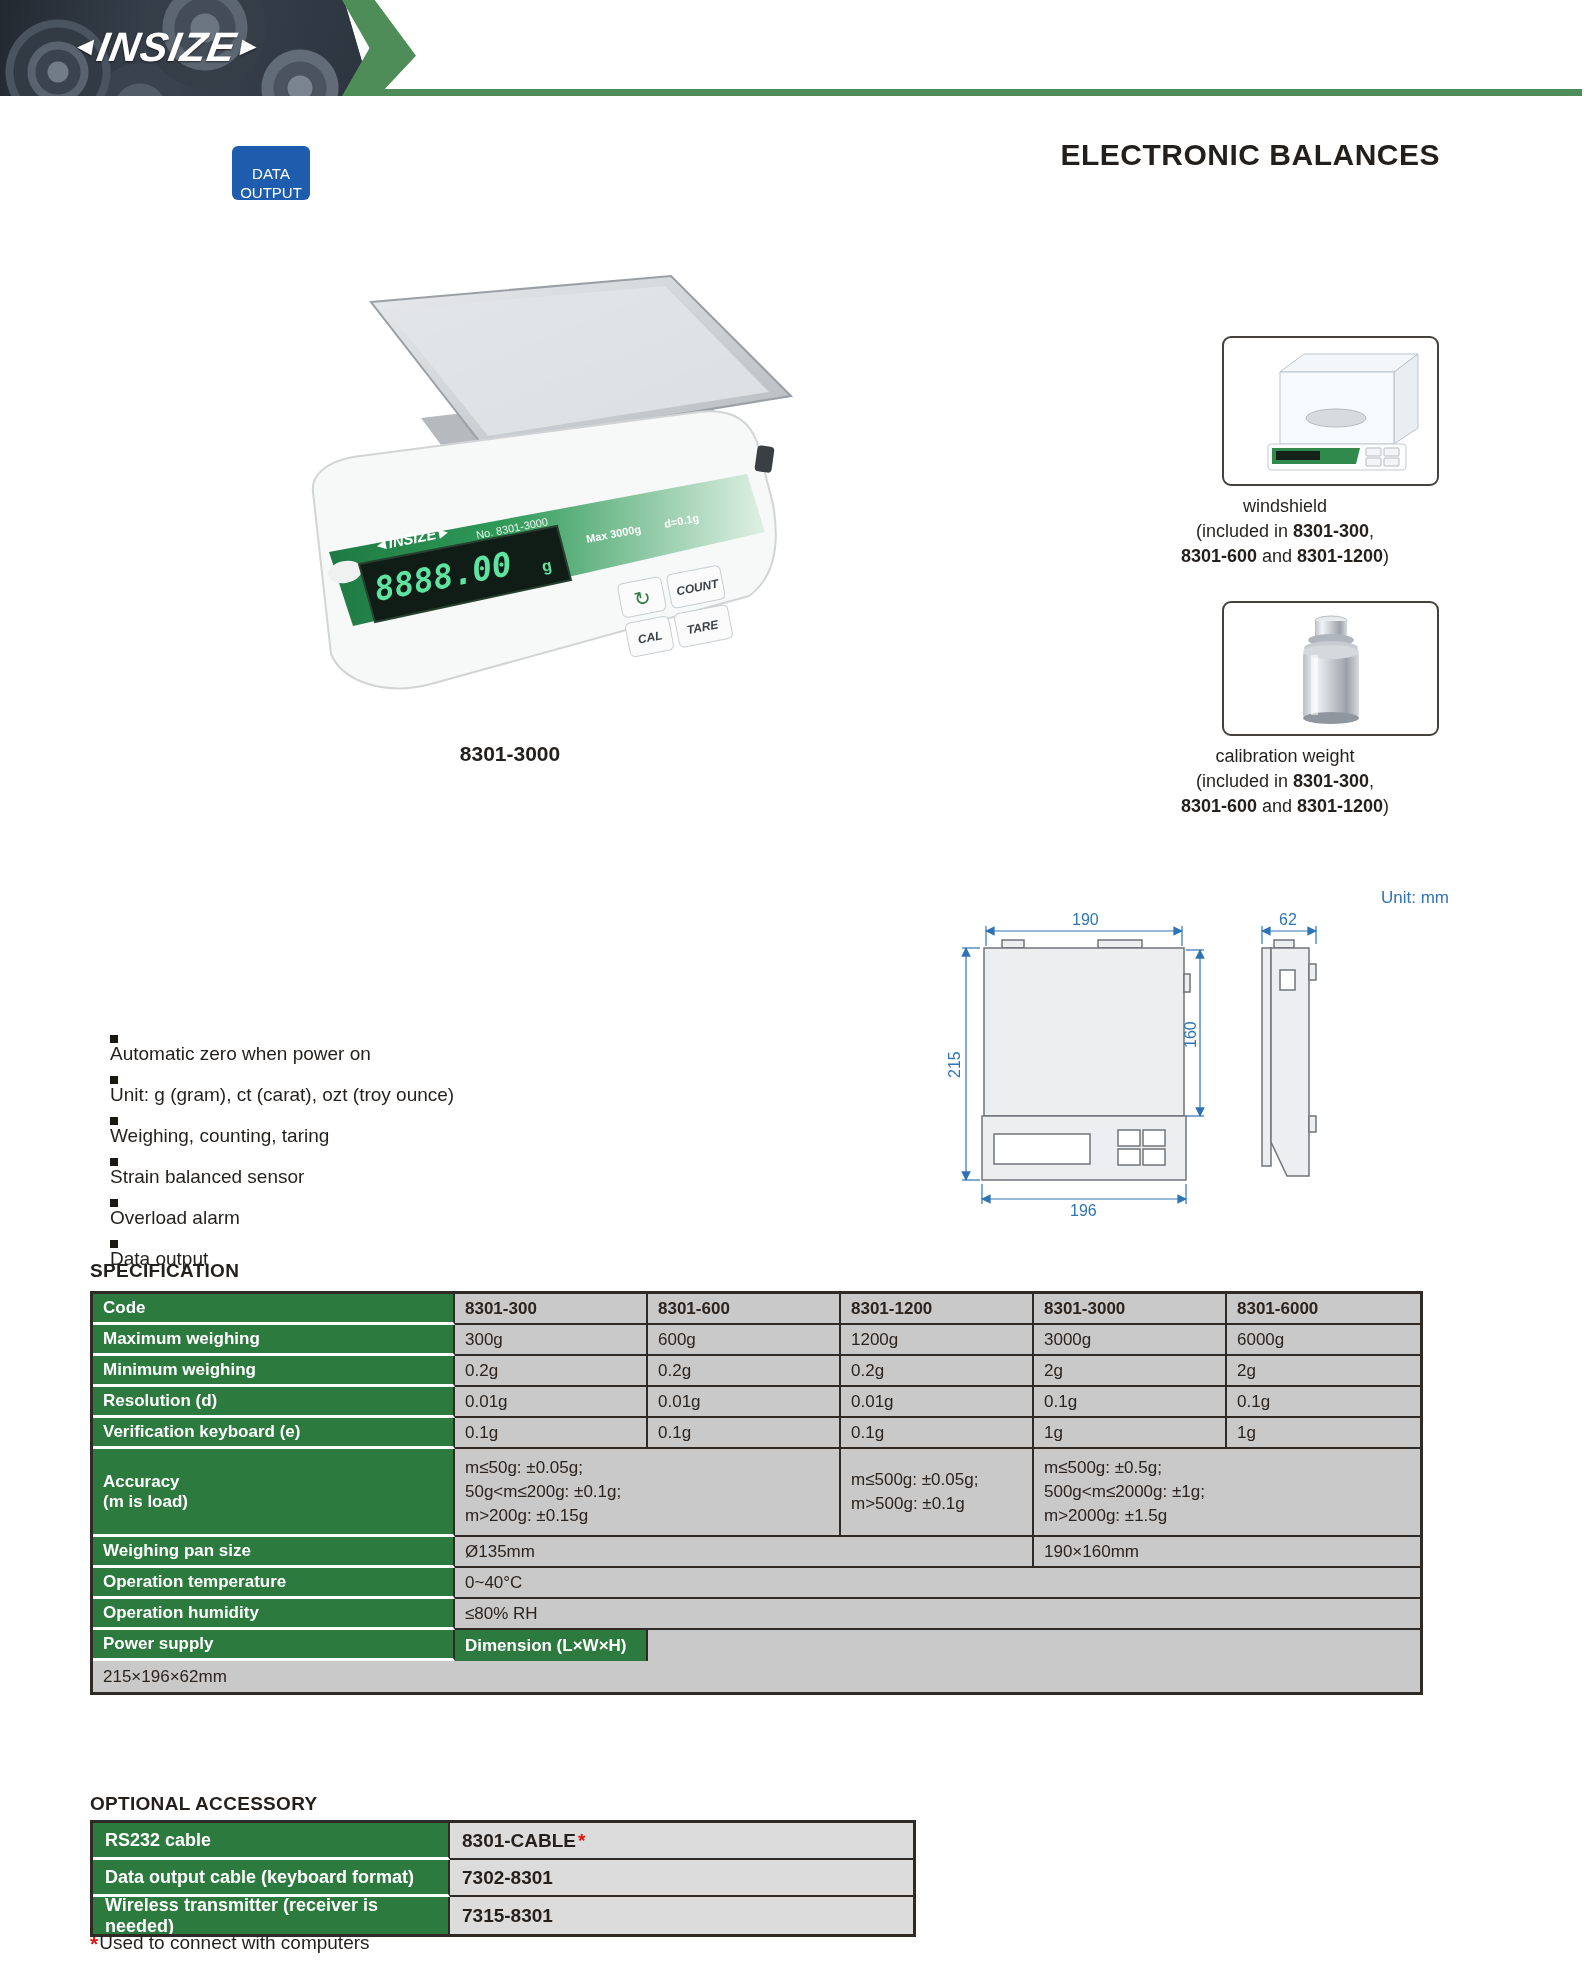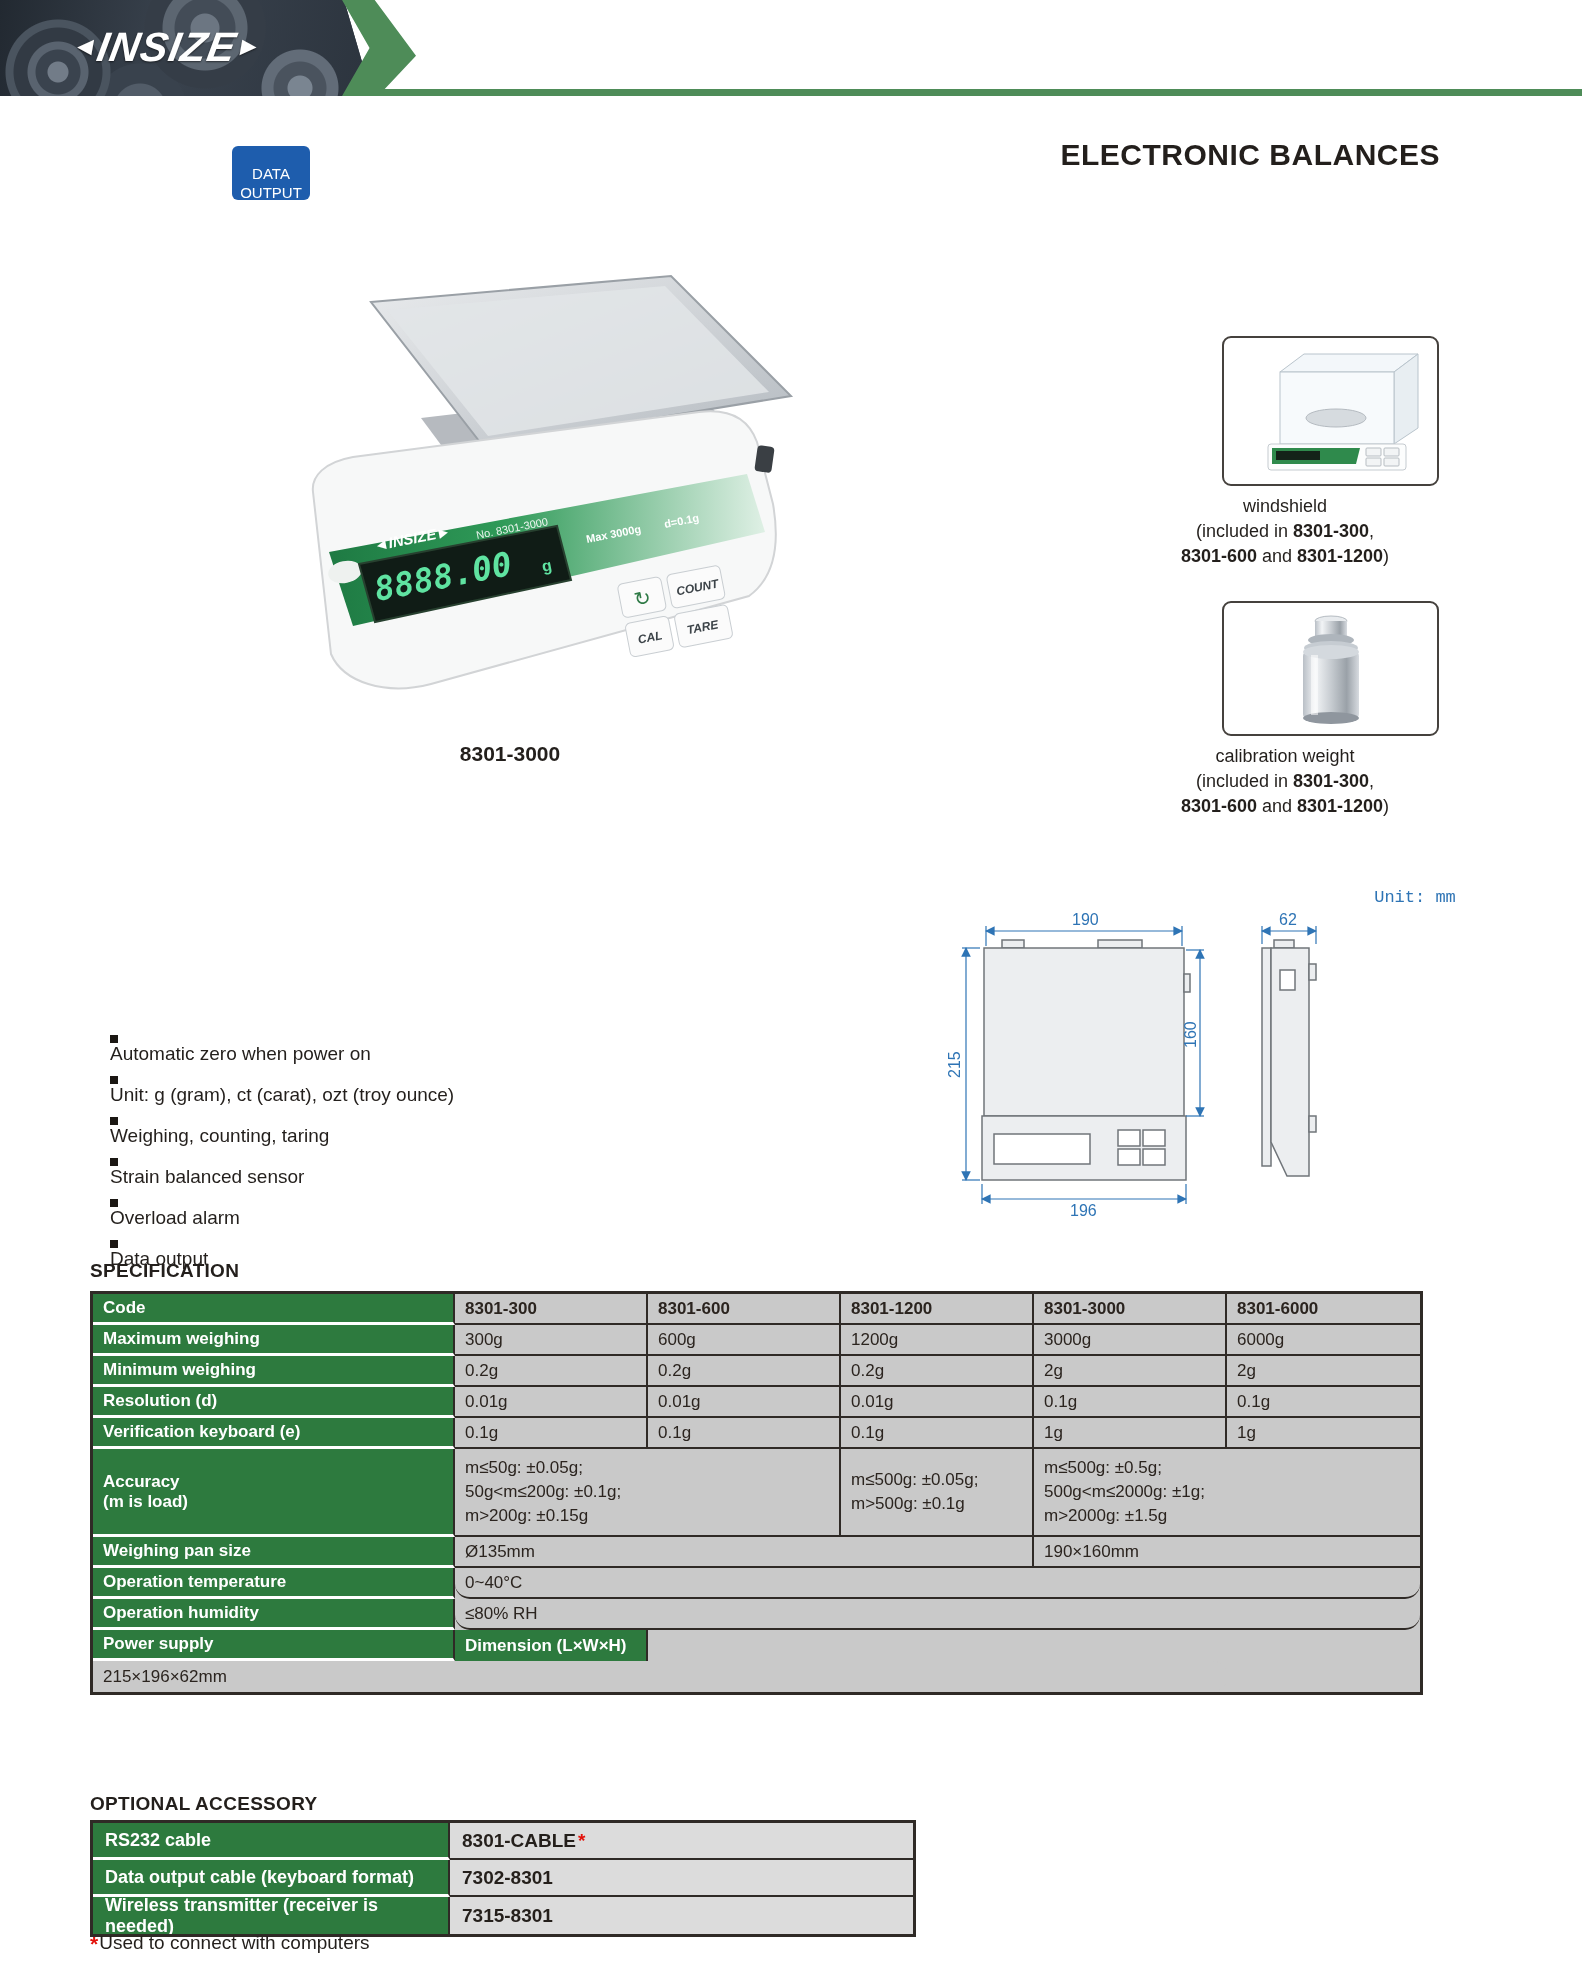--- a/index.html
+++ b/index.html
@@ -45,21 +45,21 @@
   .thumb-box{position:absolute; left:1222px; width:217px; background:#fff;
     border:2px solid #45413d; border-radius:9px; display:flex; align-items:center; justify-content:center;}
   .thumb-box.windshield{top:336px; height:150px;}
   .thumb-box.calweight{top:601px; height:135px;}
   .thumb-caption{position:absolute; left:1090px; width:390px; text-align:center; font-size:18px; line-height:25px;}
   .thumb-caption.c1{top:494px;} .thumb-caption.c2{top:744px;}
   .thumb-caption b{font-weight:700;}
 
   
   .unit-label{position:absolute; left:1360px; top:888px; width:110px; text-align:center;
-    color:var(--dim-blue); font-size:17px;font-family:Liberation Mono, monospace;}
+    color:var(--dim-blue); font-size:17px;}
   .dims-wrap{position:absolute; left:866px; top:908px; width:480px; height:310px;}
   .dims-wrap svg{width:100%; height:100%;}
   .dim-txt{fill:var(--dim-blue); font-size:16px; font-family:"Liberation Sans",sans-serif;}
 
   
   .features{position:absolute; left:110px; top:1028px; width:560px;}
   .feature{display:flex; align-items:flex-start; margin-bottom:5px; font-size:19px; line-height:21px;flex-direction:column;}
   .feature .sq{width:8px; height:8px; background:#1b1713; margin:7px 12px 0 0; flex:0 0 8px;}
 
   
@@ -71,21 +71,21 @@
     grid-template-rows:repeat(5,31px) 88px 31px 31px 31px 31px 31px;
     border:3px solid var(--border-dark); width:1333px; background:var(--spec-cell-gray);}
   .sg{display:flex; align-items:center; padding:2px 10px; font-size:17px; color:#2b241f;
     background:var(--spec-cell-gray); border-right:2px solid var(--border-dark);
     border-bottom:2px solid var(--border-dark); overflow:hidden;}
   .sg.lab{background:var(--table-green); color:#fff; font-weight:700;
     border-bottom:3px solid #fff; line-height:20px;}
   .sg.lastcol{border-right:none;} .sg.lastrow{border-bottom:none;}
   .sg.bold{font-weight:700;}
   .sg.pre{white-space:pre-line; line-height:24px; align-items:center;}
-  .sp2{grid-column:span 2;} .sp3{grid-column:span 3;} .sp5{grid-column:span 5;border-radius:15px;}
+  .sp2{grid-column:span 2;} .sp3{grid-column:span 3;} .sp5{grid-column:span 5;}
 
   .opt-grid{position:absolute; left:90px; top:1820px; display:grid;
     grid-template-columns:357px 463px; grid-template-rows:repeat(3,37px);
     border:3px solid var(--border-dark); width:826px; background:var(--accessory-cell-gray);}
   .og{display:flex; align-items:center; padding:2px 12px; font-size:18px;
     border-bottom:2px solid var(--border-dark); overflow:hidden;}
   .og.lab{background:var(--table-green); color:#fff; font-weight:700; border-right:2px solid var(--border-dark); border-bottom:3px solid #fff;}
   .og.val{background:var(--accessory-cell-gray); font-weight:700; font-size:19px; color:#241f1b;}
   .og.lastrow{border-bottom:none;}
   .star{color:var(--accent-red); font-weight:700; font-size:19px; vertical-align:4px; margin-left:2px;}

